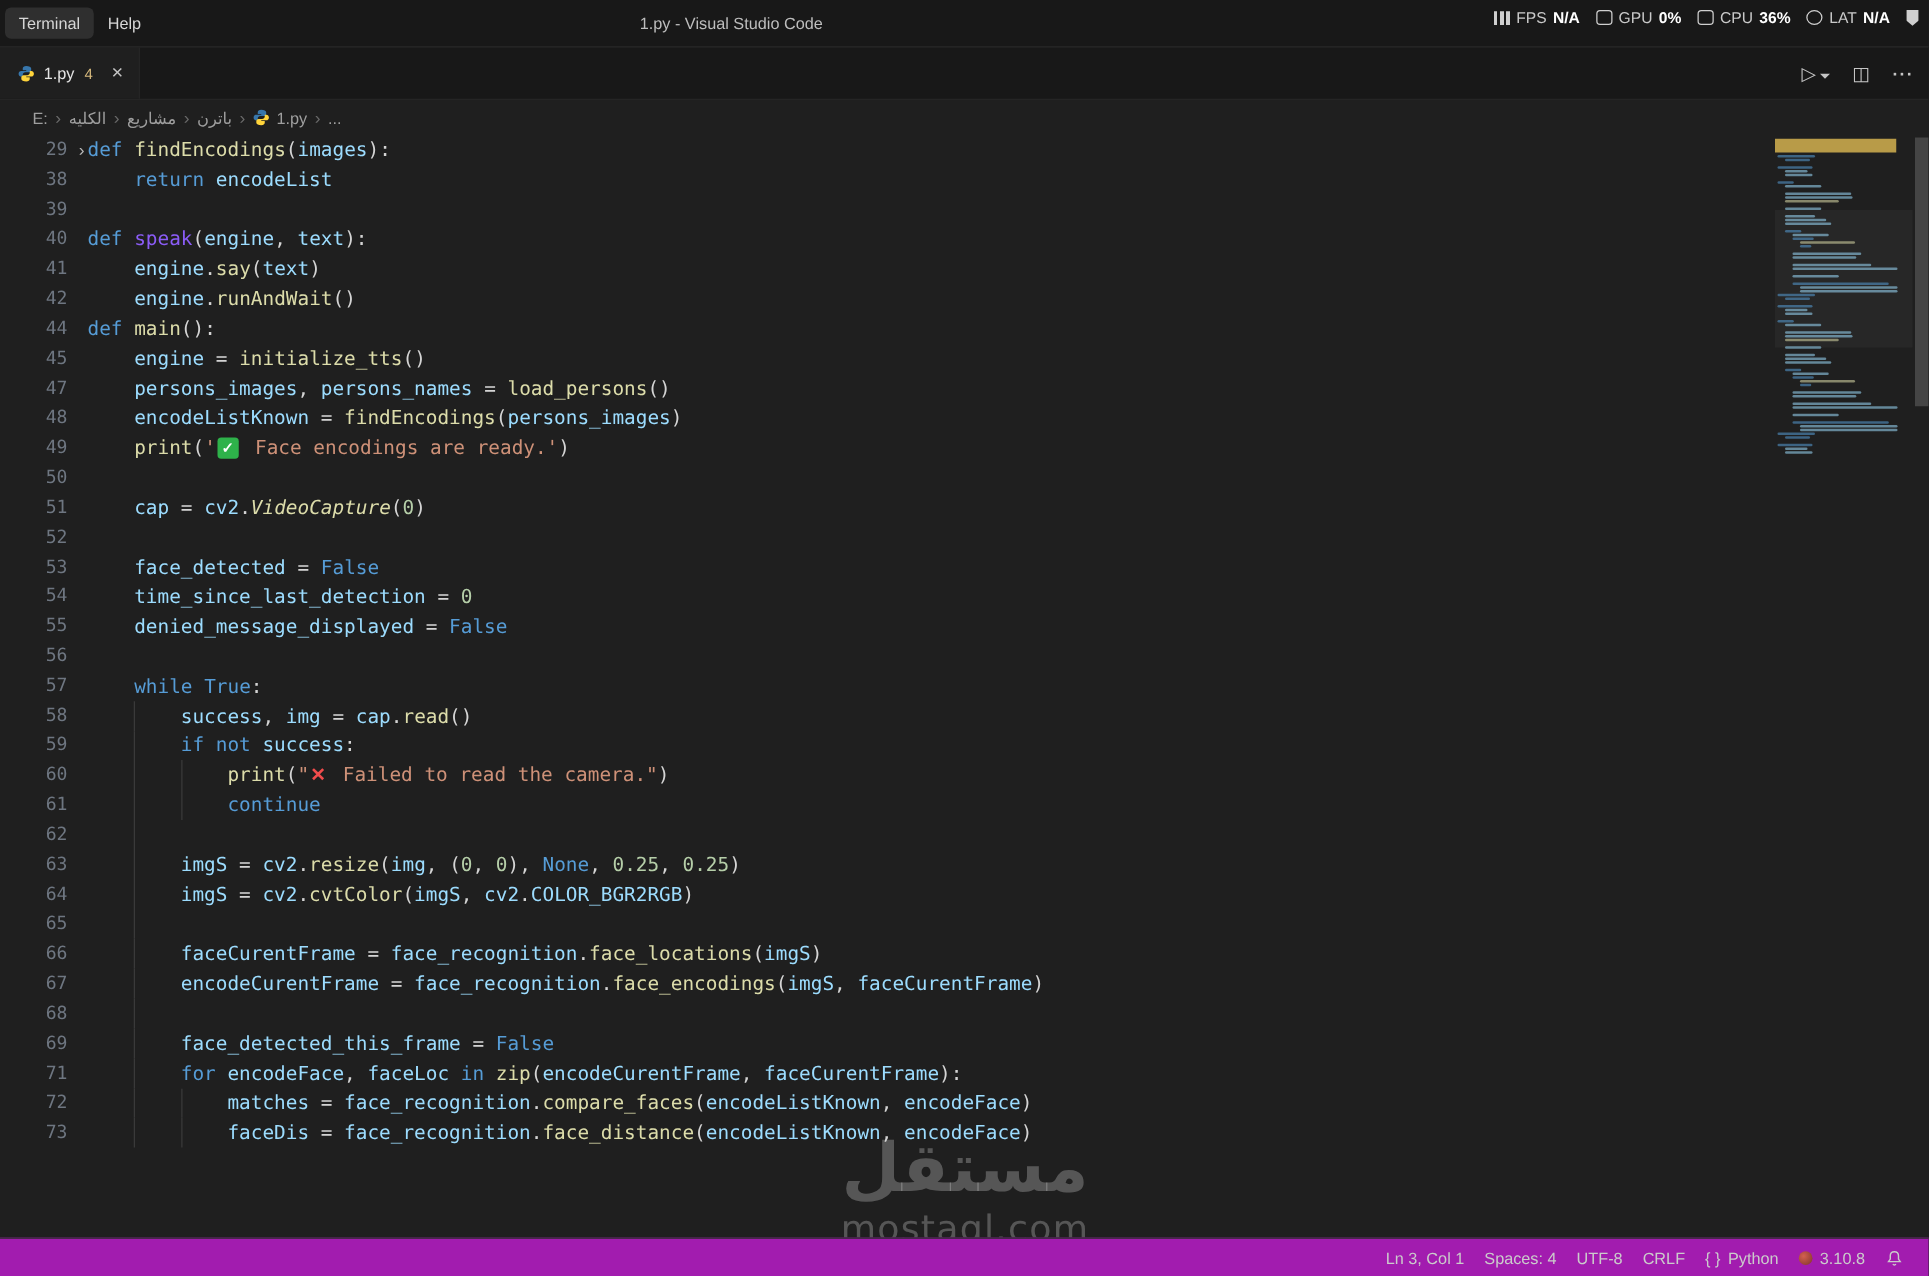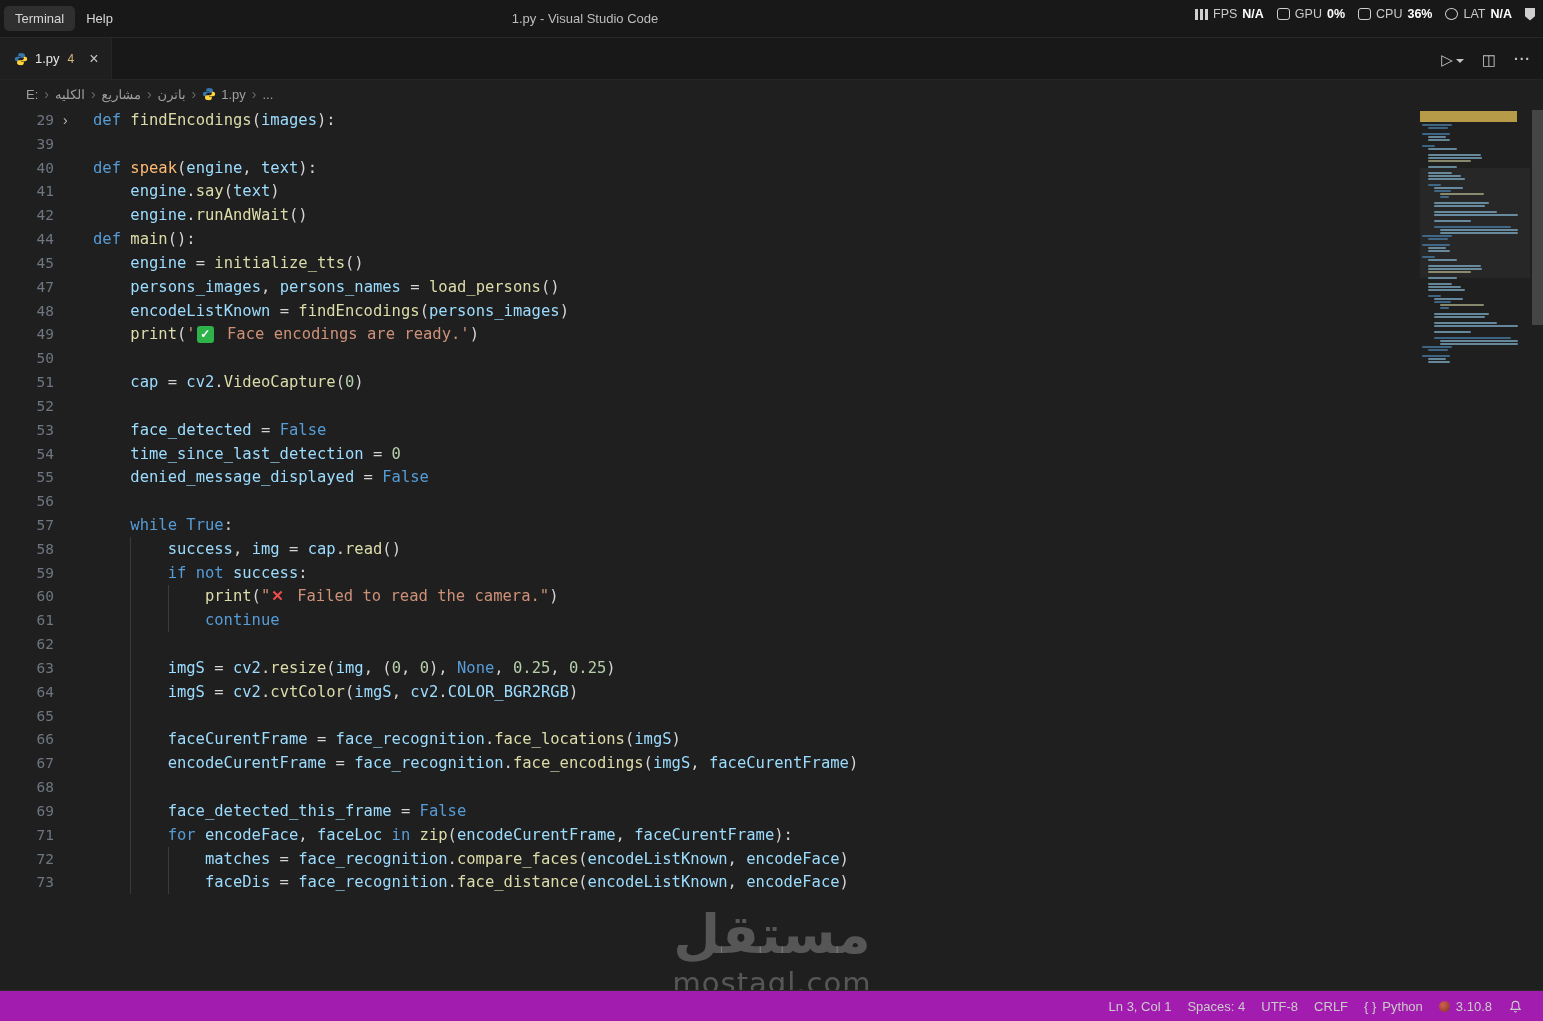--- a/index.html
+++ b/index.html
@@ -36,21 +36,21 @@
   .breadcrumb{position:absolute;top:80px;left:0;right:0;height:28px;background:#1f1f1f;display:flex;align-items:center;padding-left:26px;font-size:13px;color:#9f9f9f;z-index:8}
   .crumb{display:flex;align-items:center;gap:5px;cursor:pointer;white-space:nowrap}
   .crumb-sep{color:#6a6a6a;margin:0 6px;font-size:14px}
   .py-icon{display:inline-flex;width:14px;height:14px;align-items:center}
 
   
   .editor{position:absolute;top:108px;left:0;right:0;height:882px;background:#1f1f1f;overflow:hidden;cursor:text}
   .code-line{display:flex;height:23.84px;align-items:center;position:relative}
   .line-num{flex:none;width:54px;text-align:right;color:#6e7681;font-family:"DejaVu Sans Mono",monospace;font-size:14.5px}
   .fold-icon{position:absolute;left:63px;color:#b9b9b9;font-size:14px;cursor:pointer}
-  .line-content{display:flex;align-items:center;margin-left:39px;font-family:"DejaVu Sans Mono",monospace;font-size:15.5px;height:100%}
+  .line-content{display:flex;align-items:center;margin-left:16px;font-family:"DejaVu Sans Mono",monospace;font-size:15.5px;height:100%}
   .iu{width:4ch;align-self:stretch;flex:none}
   .iu.guided{border-left:1px solid #3a3a3a}
   .tok{white-space:pre}
   .emoji-check{width:17px;height:17px;background:#2eb24a;border-radius:3px;color:#fff;font-size:12px;font-weight:bold;display:flex;align-items:center;justify-content:center;margin:0 4px 0 1px;flex:none;font-family:"Liberation Sans",sans-serif}
   .emoji-cross{color:#f14c4c;font-weight:bold;font-size:15px;margin:0 4px 0 1px;flex:none;font-family:"Liberation Sans",sans-serif}
 
   
   .minimap{position:absolute;top:0;right:13px;width:110px;height:265px;z-index:4}
   .mm-content{position:absolute;left:2px;right:0;top:0;bottom:0;padding-top:16px}
   .mm-row{height:2px;margin-bottom:1px;border-radius:1px}
@@ -167,28 +167,36 @@
           <span class="fold-icon">›</span>
           <span class="line-content">
             <span class="tok" style="color: rgb(86, 156, 214);">def </span>
             <span class="tok" style="color: rgb(220, 220, 170);">findEncodings</span>
             <span class="tok" style="color: rgb(212, 212, 212);">(</span>
             <span class="tok" style="color: rgb(156, 220, 254);">images</span>
             <span class="tok" style="color: rgb(212, 212, 212);">):</span>
           </span>
         </div>
         <div class="code-line">
+          <span class="line-num">38</span>
+          <span class="line-content">
+            <span class="iu"></span>
+            <span class="tok" style="color: rgb(86, 156, 214);">return </span>
+            <span class="tok" style="color: rgb(156, 220, 254);">encodeList</span>
+          </span>
+        </div>
+        <div class="code-line">
           <span class="line-num">39</span>
           <span class="line-content"></span>
         </div>
         <div class="code-line">
           <span class="line-num">40</span>
           <span class="line-content">
             <span class="tok" style="color: rgb(86, 156, 214);">def </span>
-            <span class="tok" style="color: #fdba74; text-align: center;">speak</span>
+            <span class="tok" style="color: #8b5cf6; text-align: center;">speak</span>
             <span class="tok" style="color: rgb(212, 212, 212);">(</span>
             <span class="tok" style="color: rgb(156, 220, 254);">engine</span>
             <span class="tok" style="color: rgb(212, 212, 212);">, </span>
             <span class="tok" style="color: rgb(156, 220, 254);">text</span>
             <span class="tok" style="color: rgb(212, 212, 212);">):</span>
           </span>
         </div>
         <div class="code-line">
           <span class="line-num">41</span>
           <span class="line-content">
@@ -272,21 +280,21 @@
           </span>
         </div>
         <div class="code-line">
           <span class="line-num">51</span>
           <span class="line-content">
             <span class="iu"></span>
             <span class="tok" style="color: rgb(156, 220, 254);">cap</span>
             <span class="tok" style="color: rgb(212, 212, 212);"> = </span>
             <span class="tok" style="color: rgb(156, 220, 254);">cv2</span>
             <span class="tok" style="color: rgb(212, 212, 212);">.</span>
-            <span class="tok" style="color: rgb(220, 220, 170);">VideoCapture</span>
+            <span class="tok" style="color: rgb(220, 220, 170); font-style: italic;">VideoCapture</span>
             <span class="tok" style="color: rgb(212, 212, 212);">(</span>
             <span class="tok" style="color: rgb(181, 206, 168);">0</span>
             <span class="tok" style="color: rgb(212, 212, 212);">)</span>
           </span>
         </div>
         <div class="code-line">
           <span class="line-num">52</span>
           <span class="line-content">
             <span class="iu"></span>
           </span>

